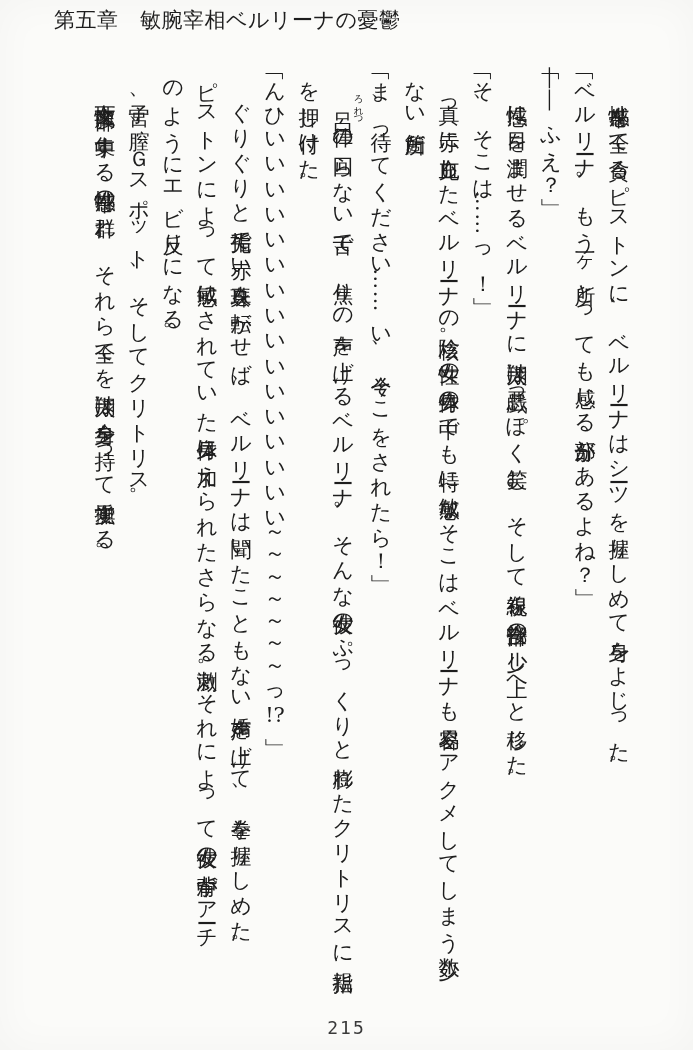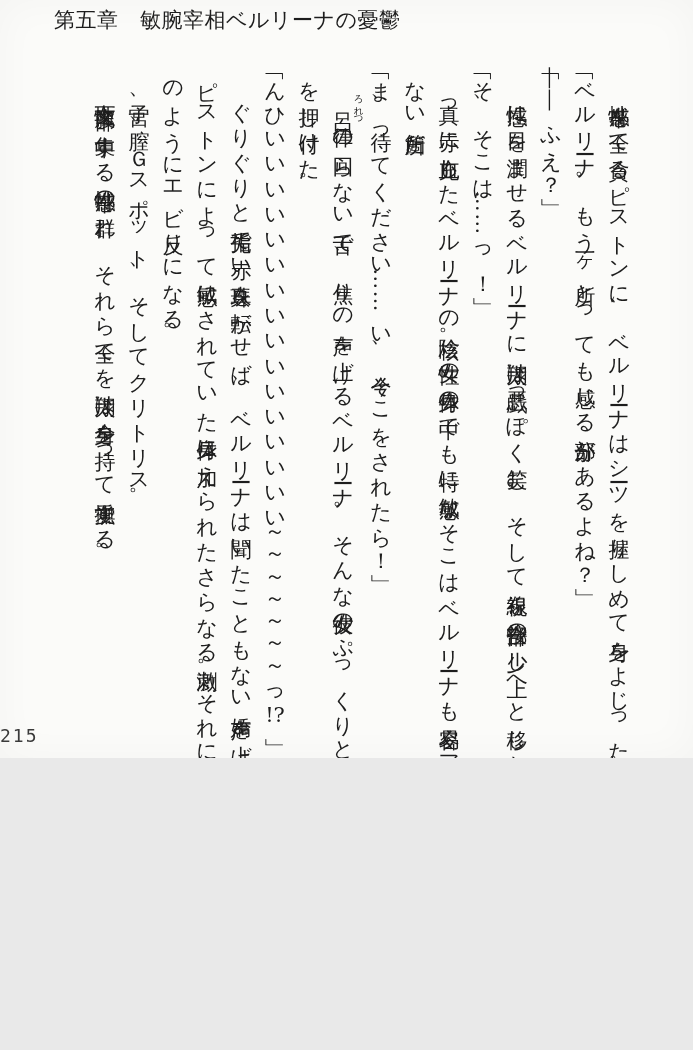--- a/index.html
+++ b/index.html
@@ -3,21 +3,21 @@
 <meta charset="utf-8">
 <style>
   html, body {
     margin: 0;
     padding: 0;
     background: #e9e9e9;
   }
   .page {
     position: relative;
     width: 693px;
-    height: 758px;
+    height: 1050px;
     margin: 0 auto;
     background: #fbfbf9;
     box-shadow: inset 0 0 40px rgba(0,0,0,0.03);
     overflow: hidden;
     font-family: "DejaVu Serif", "Liberation Serif", serif;
     color: #1d1d1d;
   }
   .chapter-header {
     position: absolute;
     left: 54px;
@@ -51,21 +51,21 @@
   }
   .tcy {
     text-combine-upright: all;
     letter-spacing: 0;
   }
   .page-number {
     position: absolute;
     left: 0;
     right: 0;
     bottom: 12px;
-    text-align: left;
+    text-align: center;
     font-size: 18px;
     letter-spacing: 2px;
     color: #3a3a3a;
     font-family: "DejaVu Sans Mono", "Liberation Mono", monospace;
   }
 </style>
 </head>
 <body>
 
 <div class="page">

